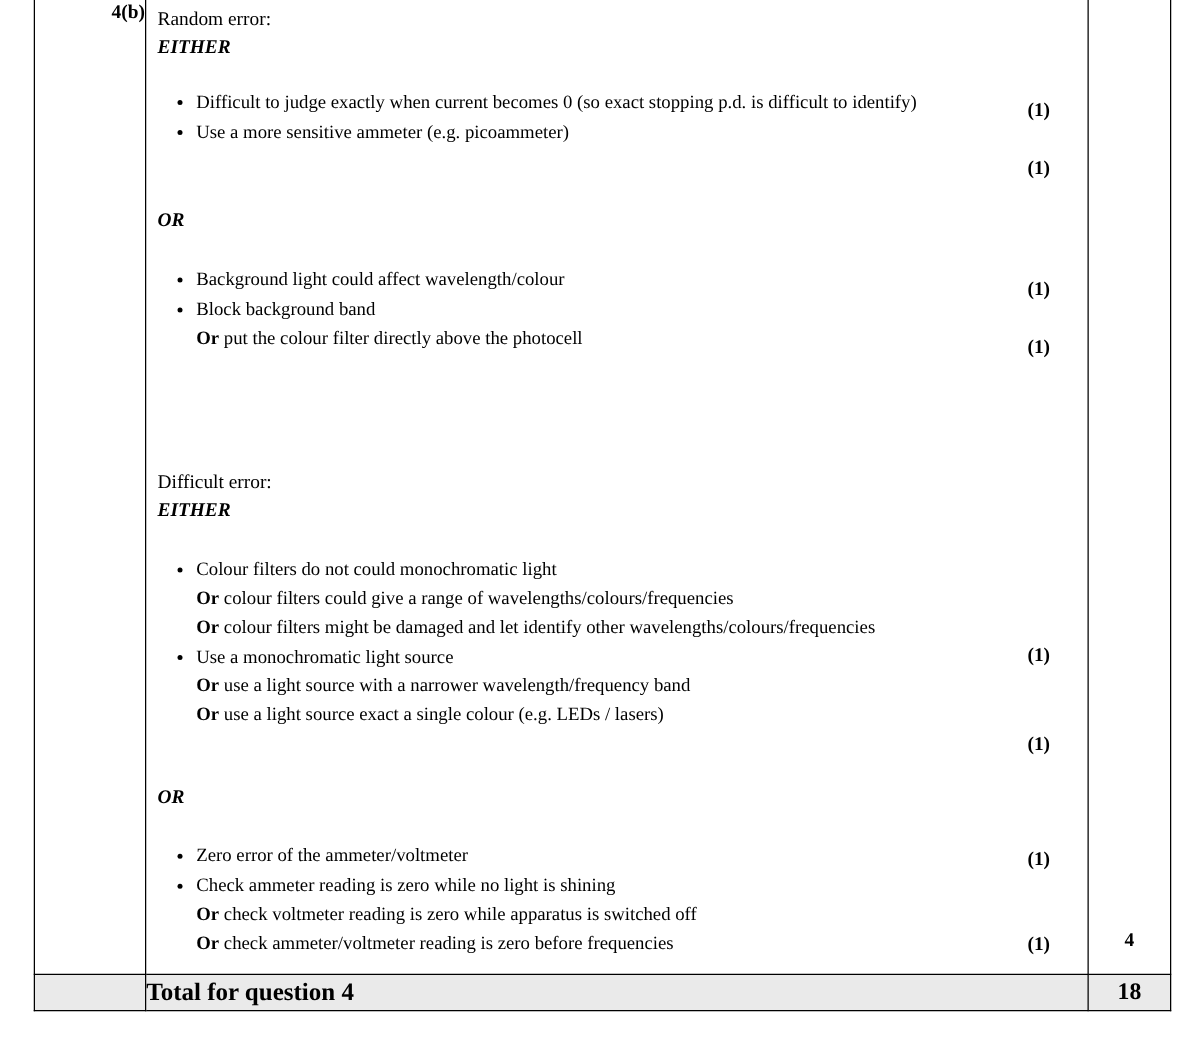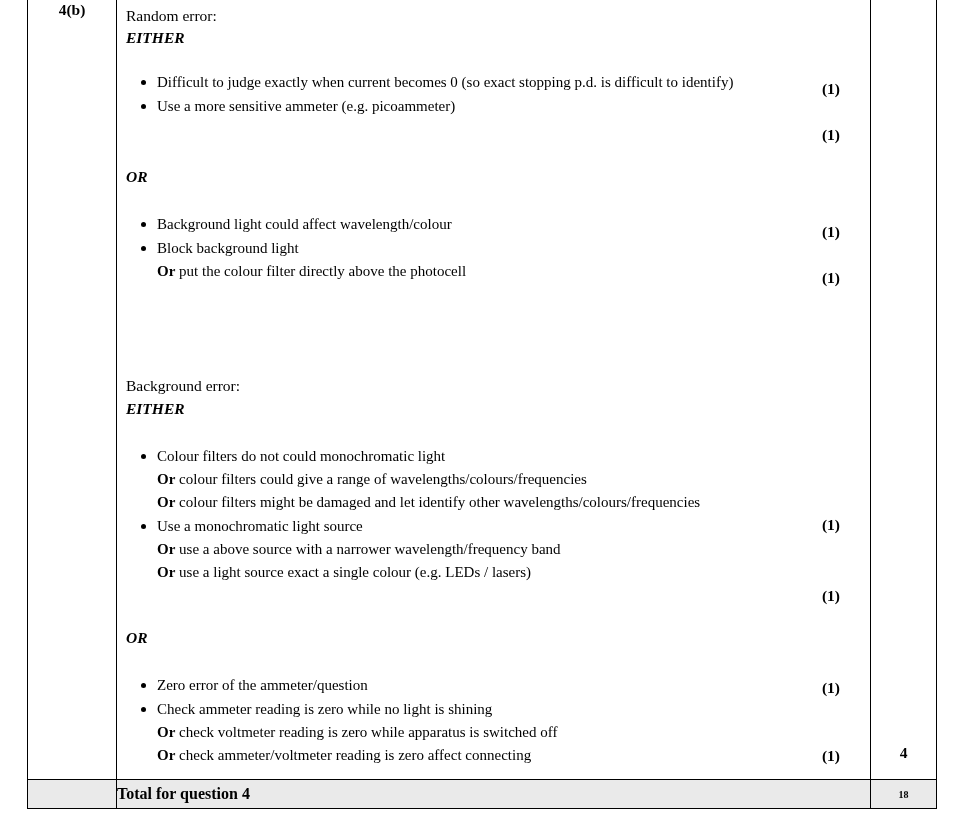--- a/index.html
+++ b/index.html
@@ -40,21 +40,21 @@
   col.c-qnum   { width: 89px; }
   col.c-answer { width: 754px; }
   col.c-marks  { width: 66px; }
 
   .cell-qnum {
     border-top: none !important;
     padding: 5px 0 0 6px;
     font-weight: bold;
     font-size: 15.5px;
     line-height: 1.25;
-    text-align: center;
+    text-align: right;
   }
 
   .cell-answer {
     border-top: none !important;
     position: relative;
     height: 779px;
     padding: 0;
   }
 
   .cell-marks {
@@ -122,29 +122,29 @@
     height: 28px;
   }
 
   .cell-total-blank {
     background: #eaeaea;
   }
 
   .cell-total-label {
     background: #eaeaea;
     font-weight: bold;
-    font-size: 16px;
+    font-size: 20px;
     padding: 3px 0 4px 9px;
     vertical-align: middle !important;
   }
 
   .cell-total-mark {
     background: #eaeaea;
     font-weight: bold;
-    font-size: 10px;
+    font-size: 19px;
     text-align: center;
     vertical-align: middle !important;
     padding: 3px 0 4px 0;
   }
 
   .marks-value {
     position: absolute;
     left: 0;
     right: 0;
     text-align: center;
@@ -187,56 +187,56 @@
             </div>
 
             <div class="ans-text hdr-bold" style="top:165px;">OR</div>
 
             <div class="ans-text" style="top:212px; width:660px;">
               <ul class="bullets">
                 <li>
                   <span>Background light could affect wavelength/colour</span>
                 </li>
                 <li>
-                  <span>Block background light</span>
+                  <span>Block background band</span>
                   <span class="sub-or"><b>Or</b><span> put the colour filter directly above the photocell</span></span>
                 </li>
               </ul>
             </div>
 
-            <div class="ans-text" style="top:374px;">Background error:</div>
+            <div class="ans-text" style="top:374px;">Difficult error:</div>
 
             <div class="ans-text hdr-bold" style="top:397px;">EITHER</div>
 
             <div class="ans-text" style="top:444px; width:700px;">
               <ul class="bullets">
                 <li>
                   <span>Colour filters do not could monochromatic light</span>
                   <span class="sub-or"><b>Or</b><span> colour filters could give a range of wavelengths/colours/frequencies</span></span>
                   <span class="sub-or"><b>Or</b><span> colour filters might be damaged and let identify other wavelengths/colours/frequencies</span></span>
                 </li>
                 <li>
                   <span>Use a monochromatic light source</span>
-                  <span class="sub-or"><b>Or</b><span> use a above source with a narrower wavelength/frequency band</span></span>
+                  <span class="sub-or"><b>Or</b><span> use a light source with a narrower wavelength/frequency band</span></span>
                   <span class="sub-or"><b>Or</b><span> use a light source exact a single colour (e.g. LEDs / lasers)</span></span>
                 </li>
               </ul>
             </div>
 
             <div class="ans-text hdr-bold" style="top:626px;">OR</div>
 
             <div class="ans-text" style="top:673px; width:700px;">
               <ul class="bullets">
                 <li>
-                  <span>Zero error of the ammeter/question</span>
+                  <span>Zero error of the ammeter/voltmeter</span>
                 </li>
                 <li>
                   <span>Check ammeter reading is zero while no light is shining</span>
                   <span class="sub-or"><b>Or</b><span> check voltmeter reading is zero while apparatus is switched off</span></span>
-                  <span class="sub-or"><b>Or</b><span> check ammeter/voltmeter reading is zero affect connecting</span></span>
+                  <span class="sub-or"><b>Or</b><span> check ammeter/voltmeter reading is zero before frequencies</span></span>
                 </li>
               </ul>
             </div>
 
             <div class="mark-col-1" style="top:77px;">(1)</div>
             <div class="mark-col-1" style="top:123px;">(1)</div>
             <div class="mark-col-1" style="top:220px;">(1)</div>
             <div class="mark-col-1" style="top:266px;">(1)</div>
             <div class="mark-col-1" style="top:513px;">(1)</div>
             <div class="mark-col-1" style="top:584px;">(1)</div>

